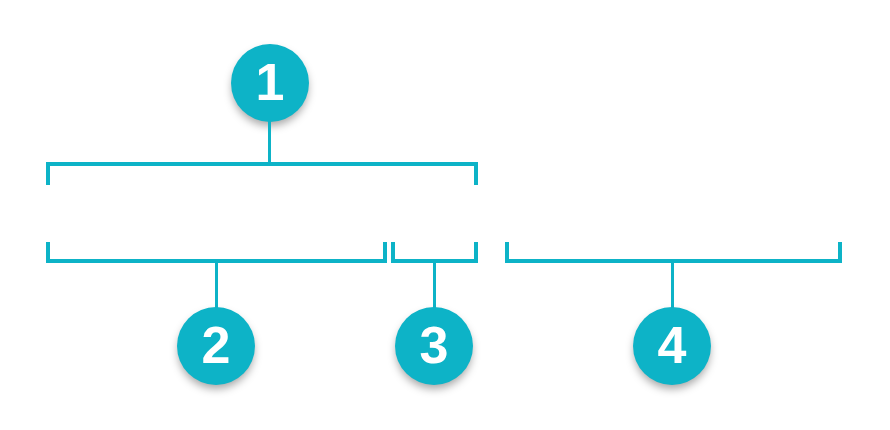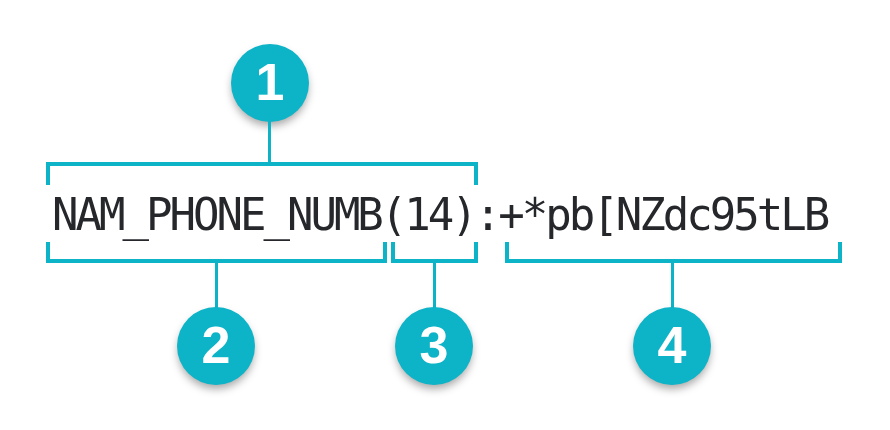--- a/index.html
+++ b/index.html
@@ -76,21 +76,20 @@
 <body>
 
 <div class="stage">
 
   <div class="badge" style="left:231px; top:44px;">
     <span>1</span>
   </div>
   <div class="stem stem-up" style="left:268px;"></div>
   <div class="bracket bracket-above" style="left:46px; width:432px;"></div>
 
-  <div class="code-line">NAM_PHONE_NUMB(14):+*pb[NZdc95tLB</div>
 
   <div class="bracket bracket-below" style="left:46px; width:341px;"></div>
   <div class="bracket bracket-below" style="left:391px; width:87px;"></div>
   <div class="bracket bracket-below" style="left:505px; width:337px;"></div>
 
   <div class="stem stem-down" style="left:215px;"></div>
   <div class="stem stem-down" style="left:433px;"></div>
   <div class="stem stem-down" style="left:671px;"></div>
 
   <div class="badge" style="left:177px; top:307px;">

